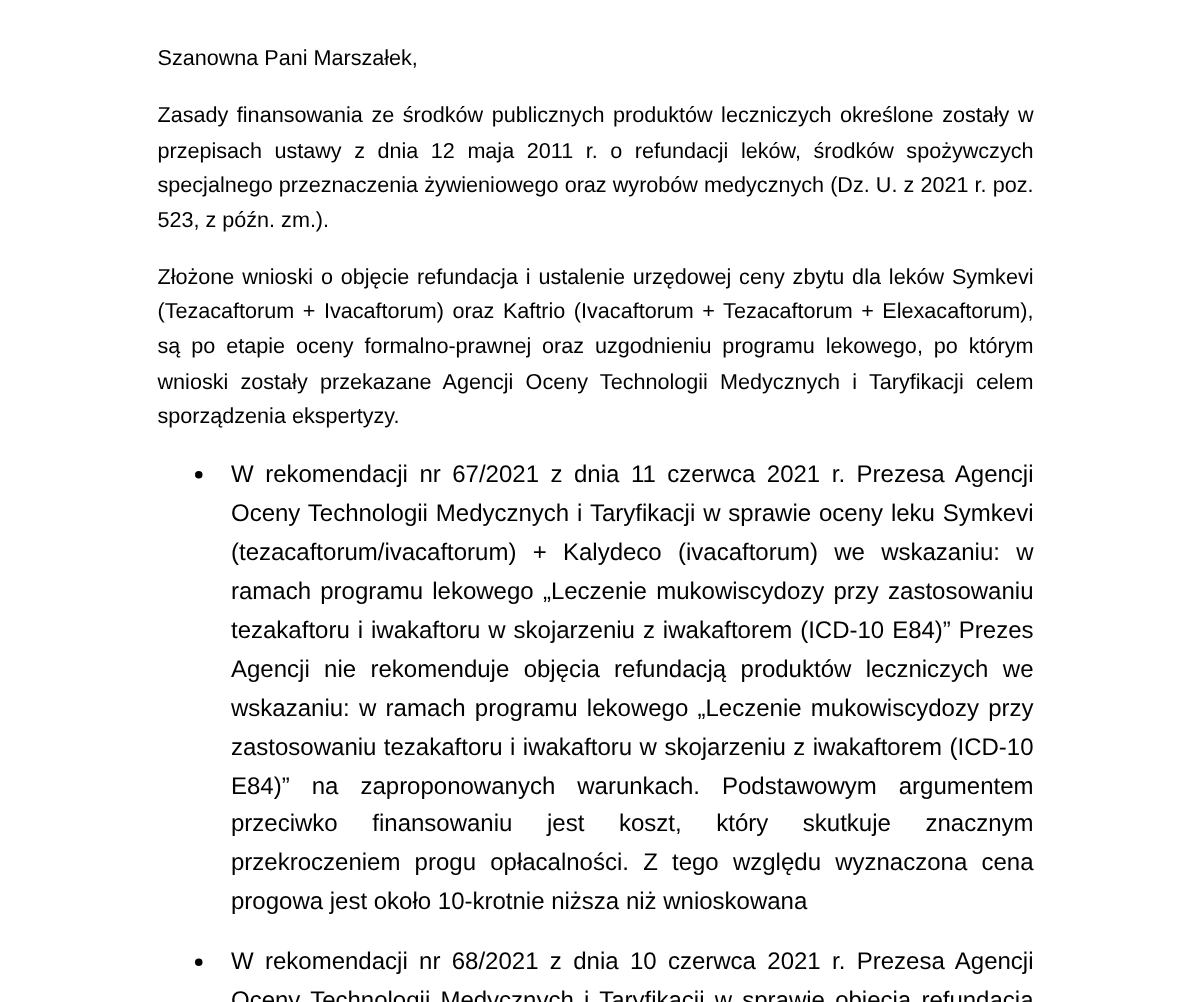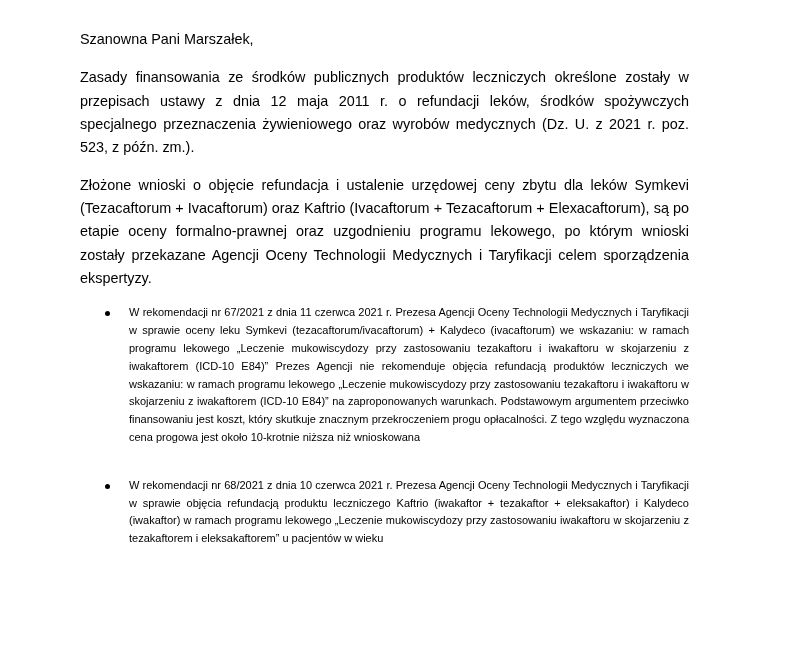--- a/index.html
+++ b/index.html
@@ -11,21 +11,21 @@
     width: 785px;
     height: 668px;
     font-family: "Liberation Sans", sans-serif;
     color: #000000;
     overflow: hidden;
   }
   .page {
     box-sizing: border-box;
     width: 785px;
     height: 668px;
-    padding: 28px 96px 0 80px;
+    padding: 28px 96px 0 105px;
     background: #ffffff;
   }
   .para {
     font-size: 14.4px;
     line-height: 1.62;
     text-align: justify;
     text-justify: inter-word;
     margin: 0 0 14px 0;
     hyphens: none;
   }
@@ -33,26 +33,26 @@
     margin-bottom: 15px;
     text-align: left;
   }
   ul.bullets {
     list-style: none;
     margin: 0;
     padding: 0;
   }
   ul.bullets li {
     position: relative;
-    font-size: 11px;
+    font-size: 16px;
     line-height: 1.62;
     text-align: justify;
     text-justify: inter-word;
     padding-left: 49px;
-    margin-bottom: 30px;
+    margin-bottom: 14px;
   }
   ul.bullets li .bullet-dot {
     position: absolute;
     left: 25px;
     top: 0.62em;
     width: 5px;
     height: 5px;
     border-radius: 50%;
     background: #000000;
     display: block;

